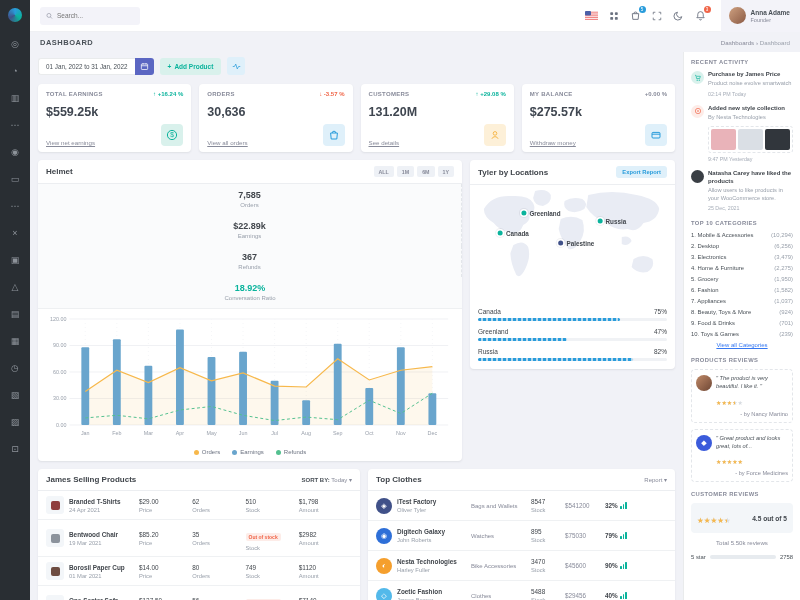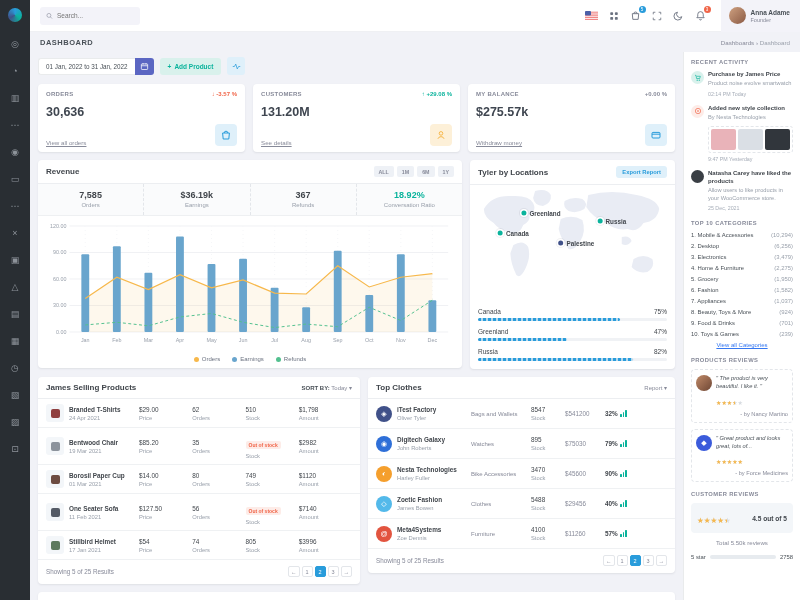--- a/index.html
+++ b/index.html
@@ -76,21 +76,21 @@
   .chead { display:flex; justify-content:space-between; align-items:center; padding:6px 8px;
     border-bottom:1px solid #eceef1; }
   .ctitle { font-size:8px; font-weight:bold; color:#41464c; }
 
   
   .row2 { display:flex; gap:8px; margin-top:8px; align-items:flex-start; }
   .revcard { flex:0 0 424px; }
   .tabs { display:flex; gap:3px; }
   .tab { font-size:5.3px; font-weight:bold; padding:2.5px 5px; border-radius:2px; background:#eef1f6;
     color:#878a99; cursor:pointer; }
-  .rstats { display:flex; background:#fafbfc; border-bottom:1px solid #eef0f2; }
+  .rstats { display:flex; background:#fafbfc; border-bottom:1px solid #eef0f2;flex-direction:column; }
   .rstat { flex:1; text-align:center; padding:6px 2px 7px; border-right:1px dashed #e3e6ea; }
   .rstat:last-child { border-right:none; }
   .rsv { font-size:9px; font-weight:bold; color:#41464c; }
   .rsv.green { color:#0ab39c; }
   .rsl { font-size:6px; color:#99a0ab; margin-top:2px; }
   .chartwrap { padding:4px 6px 0; }
   .legend { display:flex; justify-content:center; gap:12px; font-size:6px; color:#6b7280; padding:2px 0 6px; }
   .lgitem { display:flex; align-items:center; gap:3px; }
   .lgdot { width:5px; height:5px; border-radius:50%; }
 
@@ -303,20 +303,36 @@
             <svg viewBox="0 0 12 12" width="9" height="9" fill="none" stroke="currentColor">
                 <path d="M1 6h2.2L5 2.8 7 9.2 8.8 6H11"></path>
               </svg>
           </div>
         </div>
       </div>
 
       <div class="cards" id="stat-cards">
           <div class="scard">
             <div class="sctop">
+              <span class="sclabel">TOTAL EARNINGS</span>
+              <span class="delta up">↑ +16.24 %</span>
+            </div>
+            <div class="scval">$559.25k</div>
+            <div class="scbot">
+              <a class="sclink">View net earnings</a>
+              <div class="ibox" style="background: rgb(217, 241, 236); color: rgb(10, 179, 156);">
+                <svg viewBox="0 0 12 12" width="12" height="12">
+                  <circle cx="6" cy="6" r="4.6" fill="none" stroke="currentColor"></circle>
+                  <text x="6" y="8.3" font-size="6.5" text-anchor="middle" fill="currentColor">$</text>
+                </svg>
+              </div>
+            </div>
+          </div>
+          <div class="scard">
+            <div class="sctop">
               <span class="sclabel">ORDERS</span>
               <span class="delta down">↓ -3.57 %</span>
             </div>
             <div class="scval">30,636</div>
             <div class="scbot">
               <a class="sclink">View all orders</a>
               <div class="ibox" style="background: rgb(223, 240, 250); color: rgb(41, 156, 219);">
                 <svg viewBox="0 0 12 12" width="12" height="12" fill="none" stroke="currentColor">
                   <path d="M2.6 4h6.8l-.6 6H3.2z"></path>
                   <path d="M4.2 4a1.8 1.8 0 0 1 3.6 0"></path>
@@ -354,35 +370,35 @@
                   <path d="M2 5.2h8"></path>
                 </svg>
               </div>
             </div>
           </div>
         </div>
 
       <div class="row2">
         <div class="card revcard">
           <div class="chead">
-            <span class="ctitle">Revenue</span>
+            <span class="ctitle">Helmet</span>
             <div class="tabs" id="rev-tabs">
                 <span class="tab">ALL</span>
                 <span class="tab">1M</span>
                 <span class="tab">6M</span>
                 <span class="tab">1Y</span>
               </div>
           </div>
           <div class="rstats" id="rev-stats">
               <div class="rstat">
                 <div class="rsv">7,585</div>
                 <div class="rsl">Orders</div>
               </div>
               <div class="rstat">
-                <div class="rsv">$36.19k</div>
+                <div class="rsv">$22.89k</div>
                 <div class="rsl">Earnings</div>
               </div>
               <div class="rstat">
                 <div class="rsv">367</div>
                 <div class="rsl">Refunds</div>
               </div>
               <div class="rstat">
                 <div class="rsv green">18.92%</div>
                 <div class="rsl">Conversation Ratio</div>
               </div>

